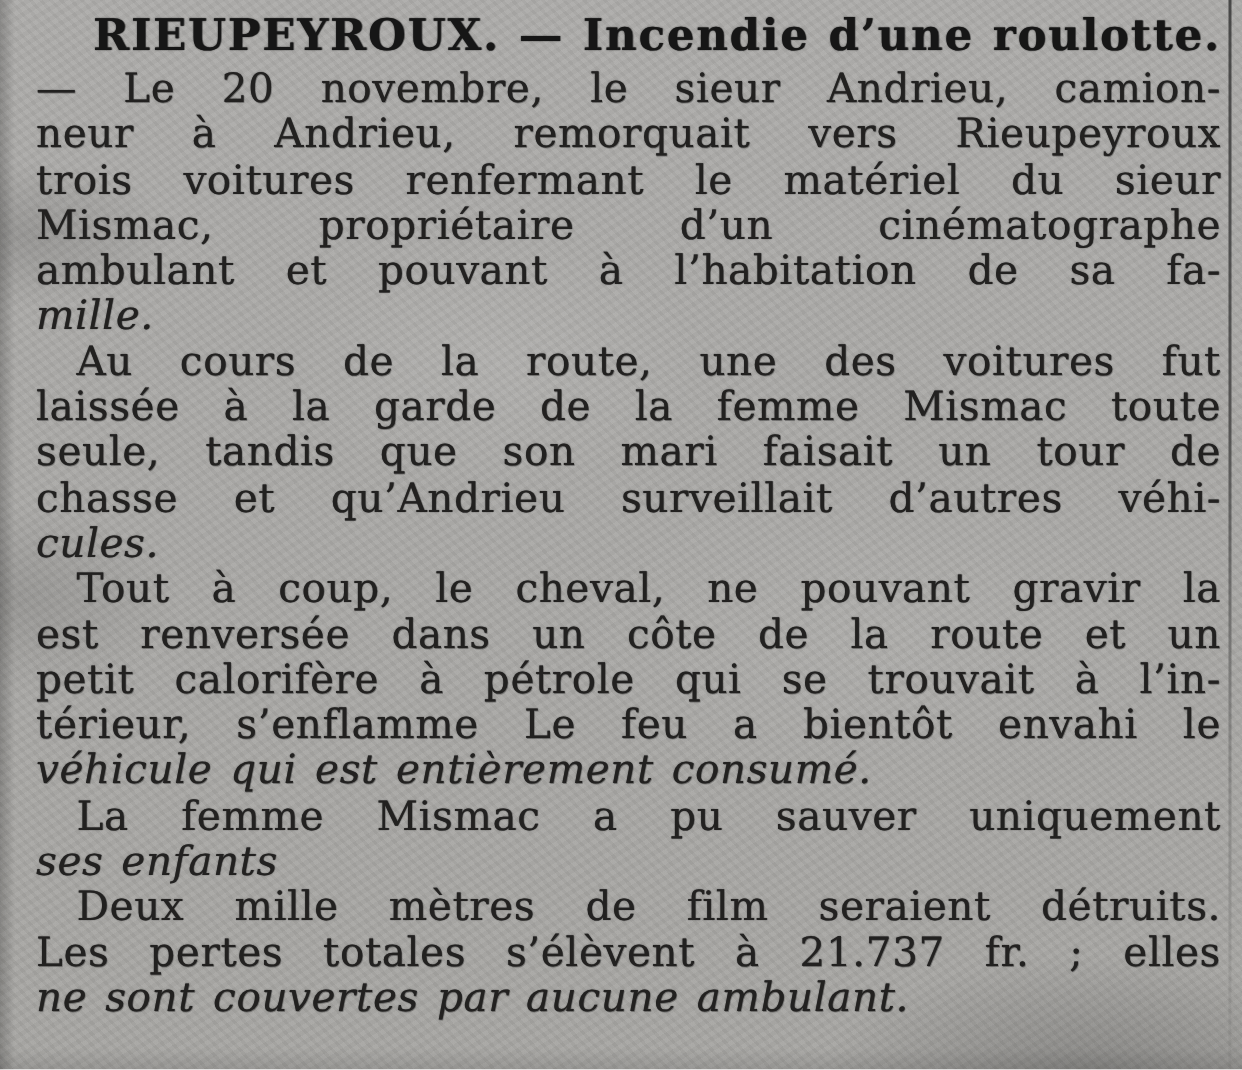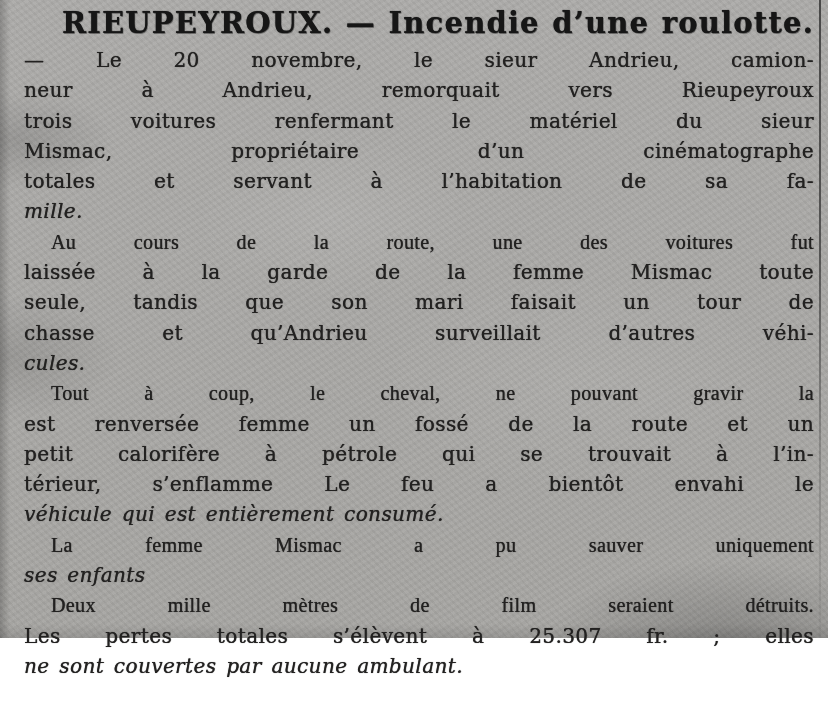--- a/index.html
+++ b/index.html
@@ -6,21 +6,21 @@
   body {
     width: 828px;
     height: 713px;
     overflow: hidden;
     font-family: "DejaVu Serif", "Liberation Serif", serif;
   }
 
   .scan {
     position: relative;
     width: 828px;
-    height: 638px;
+    height: 713px;
     box-sizing: border-box;
     padding: 3px 14px 0 24px;
     color: #1e1e1e;
     
     background:
       radial-gradient(ellipse 260px 120px at 88% 101%, rgba(20,20,20,0.22), rgba(20,20,20,0) 70%),
       radial-gradient(ellipse 140px 70px at 2% 22%, rgba(30,30,30,0.14), rgba(30,30,30,0) 70%),
       radial-gradient(ellipse 160px 90px at 1% 56%, rgba(30,30,30,0.12), rgba(30,30,30,0) 70%),
       radial-gradient(ellipse 200px 120px at 40% 34%, rgba(255,255,255,0.07), rgba(255,255,255,0) 70%),
       radial-gradient(ellipse 300px 160px at 70% 60%, rgba(255,255,255,0.05), rgba(255,255,255,0) 70%),
@@ -55,66 +55,66 @@
     text-align: justify;
     text-align-last: justify;
     margin-bottom: 2px;
     color: #161616;
     text-shadow: 0 0 1px rgba(10,10,10,0.85), 0.6px 0.6px 0 rgba(10,10,10,0.35);
   }
 
   .para { margin: 0; }
 
   .line {
-    font-size: 20px;
+    font-size: 27px;
     line-height: 30.3px;
     letter-spacing: 0.4px;
     word-spacing: 3px;
     white-space: normal;
     text-align: justify;
     text-align-last: justify;
     color: #222120;
     text-shadow: 0 0 0.8px rgba(25,25,25,0.8), 0.5px 0.4px 0 rgba(25,25,25,0.3);
   }
 
   .line.last { text-align-last: left; font-style: italic; }
-  .line.indent { text-indent: 27px; font-family: Liberation Serif, serif; }
+  .line.indent { text-indent: 27px; }
 </style>
 </head>
 <body>
 
 <div class="scan">
   <div class="column-rule"></div>
   <div class="headline">RIEUPEYROUX. — Incendie d’une roulotte.</div>
   <div>
       <div class="para">
         <div class="line">— Le 20 novembre, le sieur Andrieu, camion-</div>
         <div class="line">neur à Andrieu, remorquait vers Rieupeyroux</div>
         <div class="line">trois voitures renfermant le matériel du sieur</div>
         <div class="line">Mismac, propriétaire d’un cinématographe</div>
-        <div class="line">totales et servant à l’habitation de sa fa-</div>
+        <div class="line">ambulant et pouvant à l’habitation de sa fa-</div>
         <div class="line last">mille.</div>
       </div>
       <div class="para">
         <div class="line indent">Au cours de la route, une des voitures fut</div>
         <div class="line">laissée à la garde de la femme Mismac toute</div>
         <div class="line">seule, tandis que son mari faisait un tour de</div>
         <div class="line">chasse et qu’Andrieu surveillait d’autres véhi-</div>
         <div class="line last">cules.</div>
       </div>
       <div class="para">
         <div class="line indent">Tout à coup, le cheval, ne pouvant gravir la</div>
-        <div class="line">est renversée femme un fossé de la route et un</div>
+        <div class="line">est renversée dans un côte de la route et un</div>
         <div class="line">petit calorifère à pétrole qui se trouvait à l’in-</div>
         <div class="line">térieur, s’enflamme Le feu a bientôt envahi le</div>
         <div class="line last">véhicule qui est entièrement consumé.</div>
       </div>
       <div class="para">
         <div class="line indent">La femme Mismac a pu sauver uniquement</div>
         <div class="line last">ses enfants</div>
       </div>
       <div class="para">
         <div class="line indent">Deux mille mètres de film seraient détruits.</div>
-        <div class="line">Les pertes totales s’élèvent à 25.307 fr. ; elles</div>
+        <div class="line">Les pertes totales s’élèvent à 21.737 fr. ; elles</div>
         <div class="line last">ne sont couvertes par aucune ambulant.</div>
       </div>
     </div>
 </div>
 
 </body></html>

